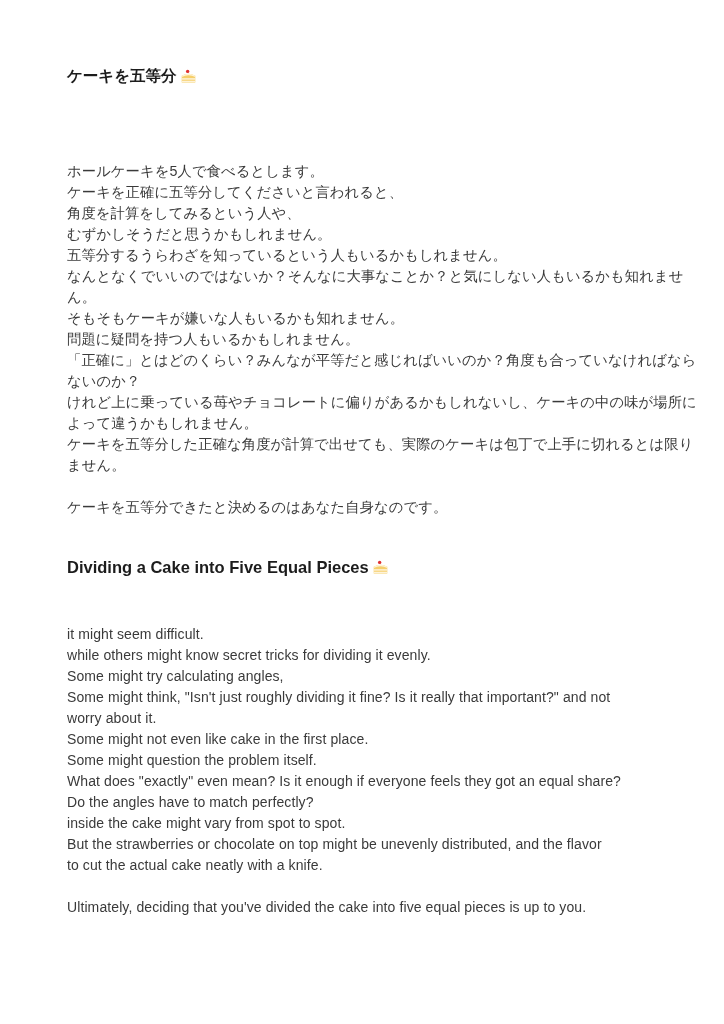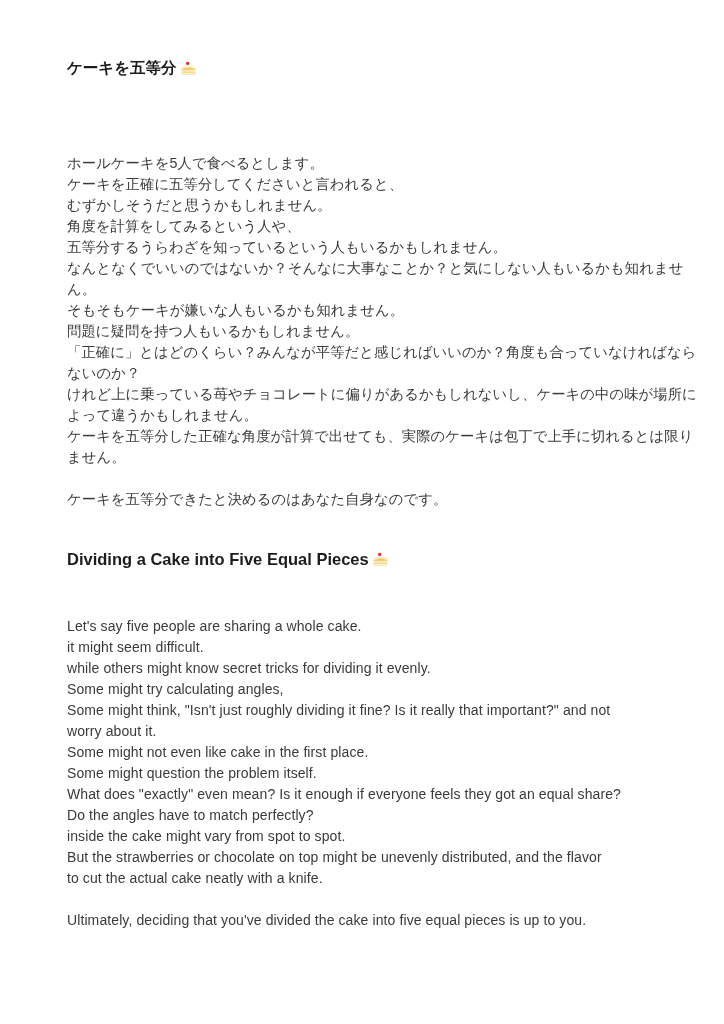--- a/index.html
+++ b/index.html
@@ -11,21 +11,21 @@
     position: relative;
     width: 724px;
     height: 1024px;
     background: #ffffff;
     overflow: hidden;
     font-family: "Liberation Sans", "DejaVu Sans", sans-serif;
   }
   .content {
     position: absolute;
     left: 67px;
-    top: 56px;
+    top: 64px;
     width: 625px;
   }
   .section-title {
     font-weight: bold;
     color: #1c1c1c;
     white-space: pre;
     display: flex;
     align-items: center;
   }
   .section-ja .section-title {
@@ -76,22 +76,22 @@
           <circle cx="9" cy="4" r="2" fill="#e03131"></circle>
           <path d="M2 9 Q10 4.5 18 9 L18 17 L2 17 Z" fill="#f6cf6b"></path>
           <path d="M2 9 Q10 4.5 18 9 L18 10.5 Q10 6.5 2 10.5 Z" fill="#fdf3da"></path>
           <rect x="2" y="12" width="16" height="1.7" fill="#fdf3da"></rect>
           <rect x="2" y="15" width="16" height="1.5" fill="#fdf3da"></rect>
         </svg>
       </div>
       <div class="section-body">
           <div class="body-line">ホールケーキを5人で食べるとします。</div>
           <div class="body-line">ケーキを正確に五等分してくださいと言われると、</div>
+          <div class="body-line">角度を計算をしてみるという人や、</div>
           <div class="body-line">むずかしそうだと思うかもしれません。</div>
-          <div class="body-line">角度を計算をしてみるという人や、</div>
           <div class="body-line">五等分するうらわざを知っているという人もいるかもしれません。</div>
           <div class="body-line">なんとなくでいいのではないか？そんなに大事なことか？と気にしない人もいるかも知れませ</div>
           <div class="body-line">ん。</div>
           <div class="body-line">そもそもケーキが嫌いな人もいるかも知れません。</div>
           <div class="body-line">問題に疑問を持つ人もいるかもしれません。</div>
           <div class="body-line">「正確に」とはどのくらい？みんなが平等だと感じればいいのか？角度も合っていなければなら</div>
           <div class="body-line">ないのか？</div>
           <div class="body-line">けれど上に乗っている苺やチョコレートに偏りがあるかもしれないし、ケーキの中の味が場所に</div>
           <div class="body-line">よって違うかもしれません。</div>
           <div class="body-line">ケーキを五等分した正確な角度が計算で出せても、実際のケーキは包丁で上手に切れるとは限り</div>
@@ -106,21 +106,20 @@
         <span>Dividing a Cake into Five Equal Pieces</span>
         <svg class="emoji-icon" viewBox="0 0 20 20">
           <circle cx="9" cy="4" r="2" fill="#e03131"></circle>
           <path d="M2 9 Q10 4.5 18 9 L18 17 L2 17 Z" fill="#f6cf6b"></path>
           <path d="M2 9 Q10 4.5 18 9 L18 10.5 Q10 6.5 2 10.5 Z" fill="#fdf3da"></path>
           <rect x="2" y="12" width="16" height="1.7" fill="#fdf3da"></rect>
           <rect x="2" y="15" width="16" height="1.5" fill="#fdf3da"></rect>
         </svg>
       </div>
       <div class="section-body">
-          <div class="body-line">Let's say five people are sharing a whole cake.</div>
           <div class="body-line">it might seem difficult.</div>
           <div class="body-line">while others might know secret tricks for dividing it evenly.</div>
           <div class="body-line">Some might try calculating angles,</div>
           <div class="body-line">Some might think, "Isn't just roughly dividing it fine? Is it really that important?" and not</div>
           <div class="body-line">worry about it.</div>
           <div class="body-line">Some might not even like cake in the first place.</div>
           <div class="body-line">Some might question the problem itself.</div>
           <div class="body-line">What does "exactly" even mean? Is it enough if everyone feels they got an equal share?</div>
           <div class="body-line">Do the angles have to match perfectly?</div>
           <div class="body-line">inside the cake might vary from spot to spot.</div>

